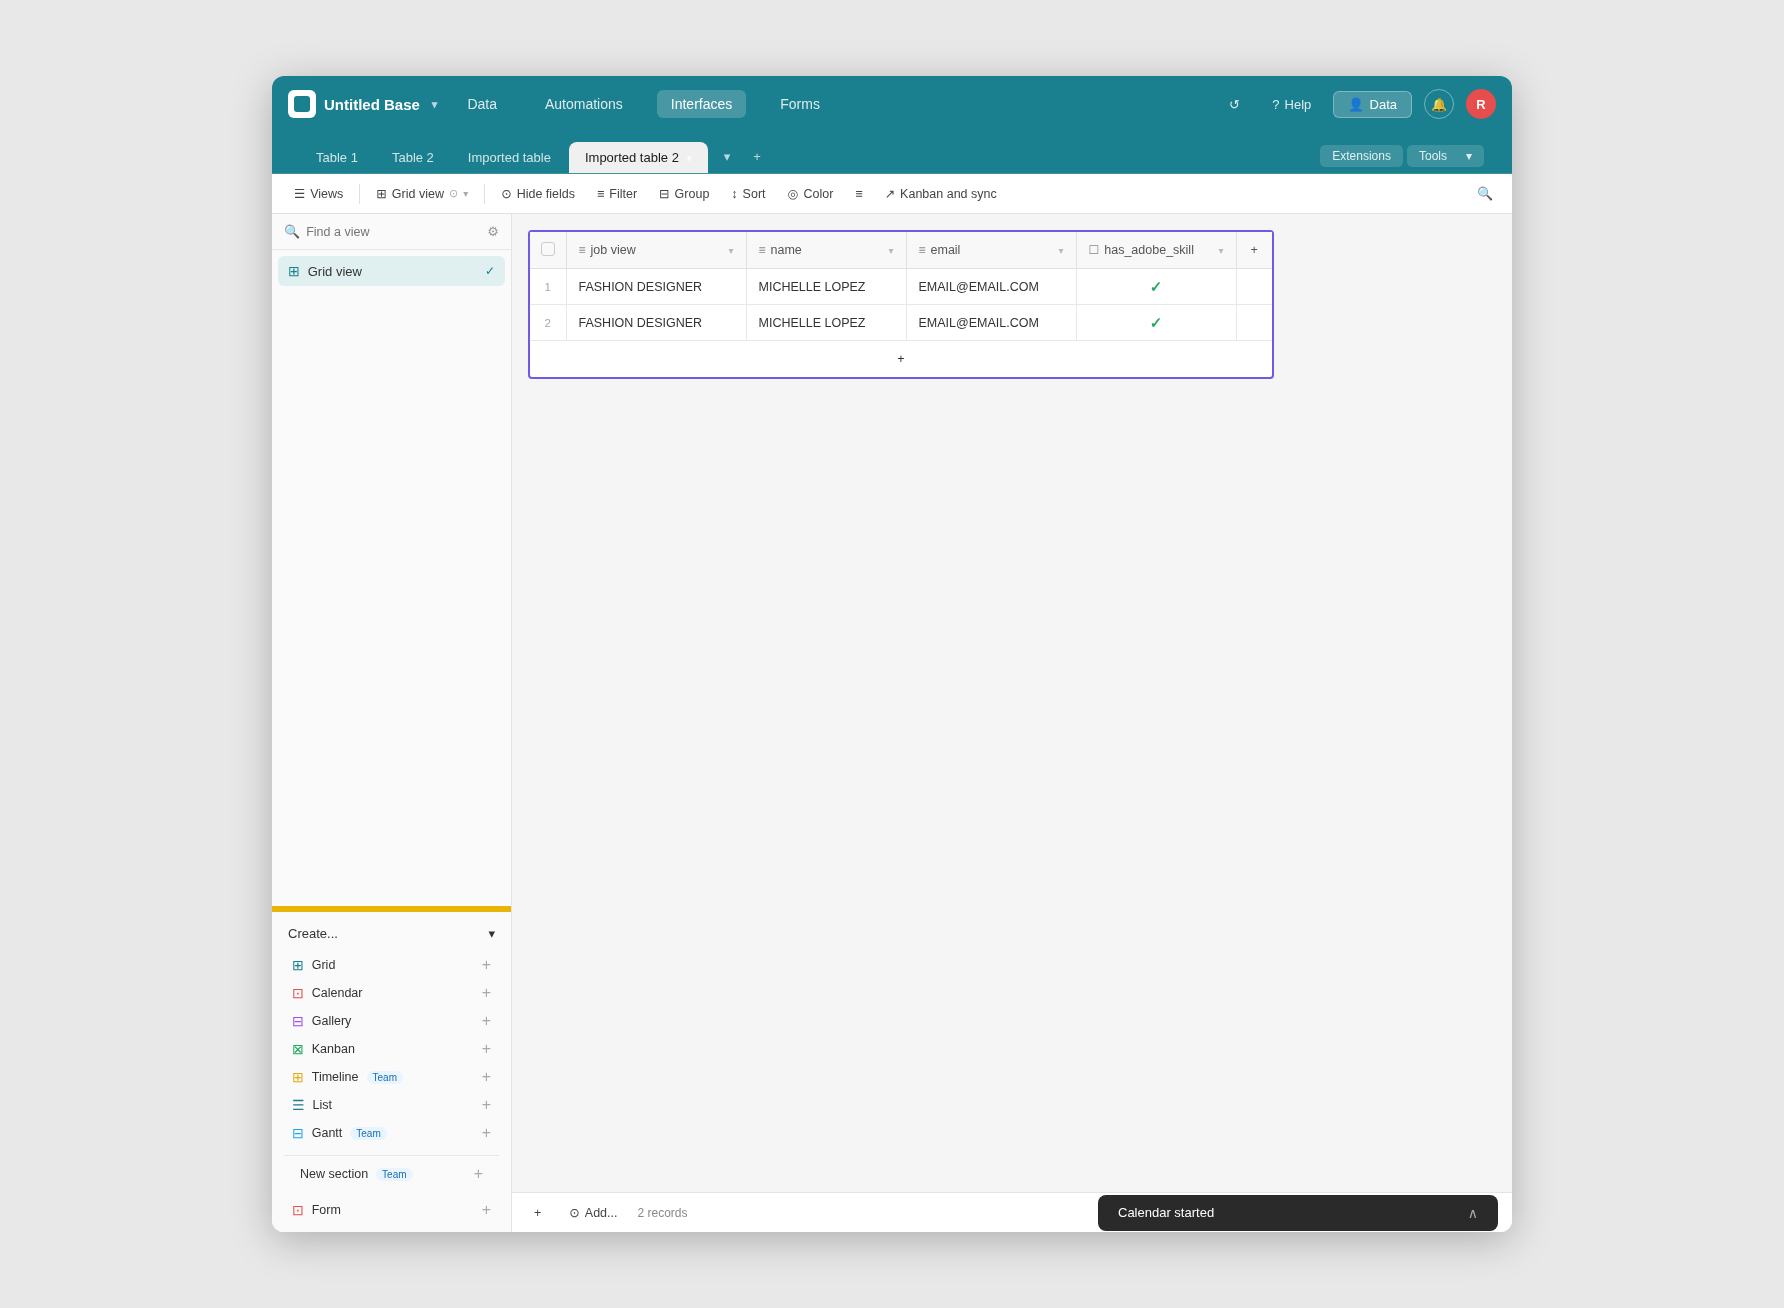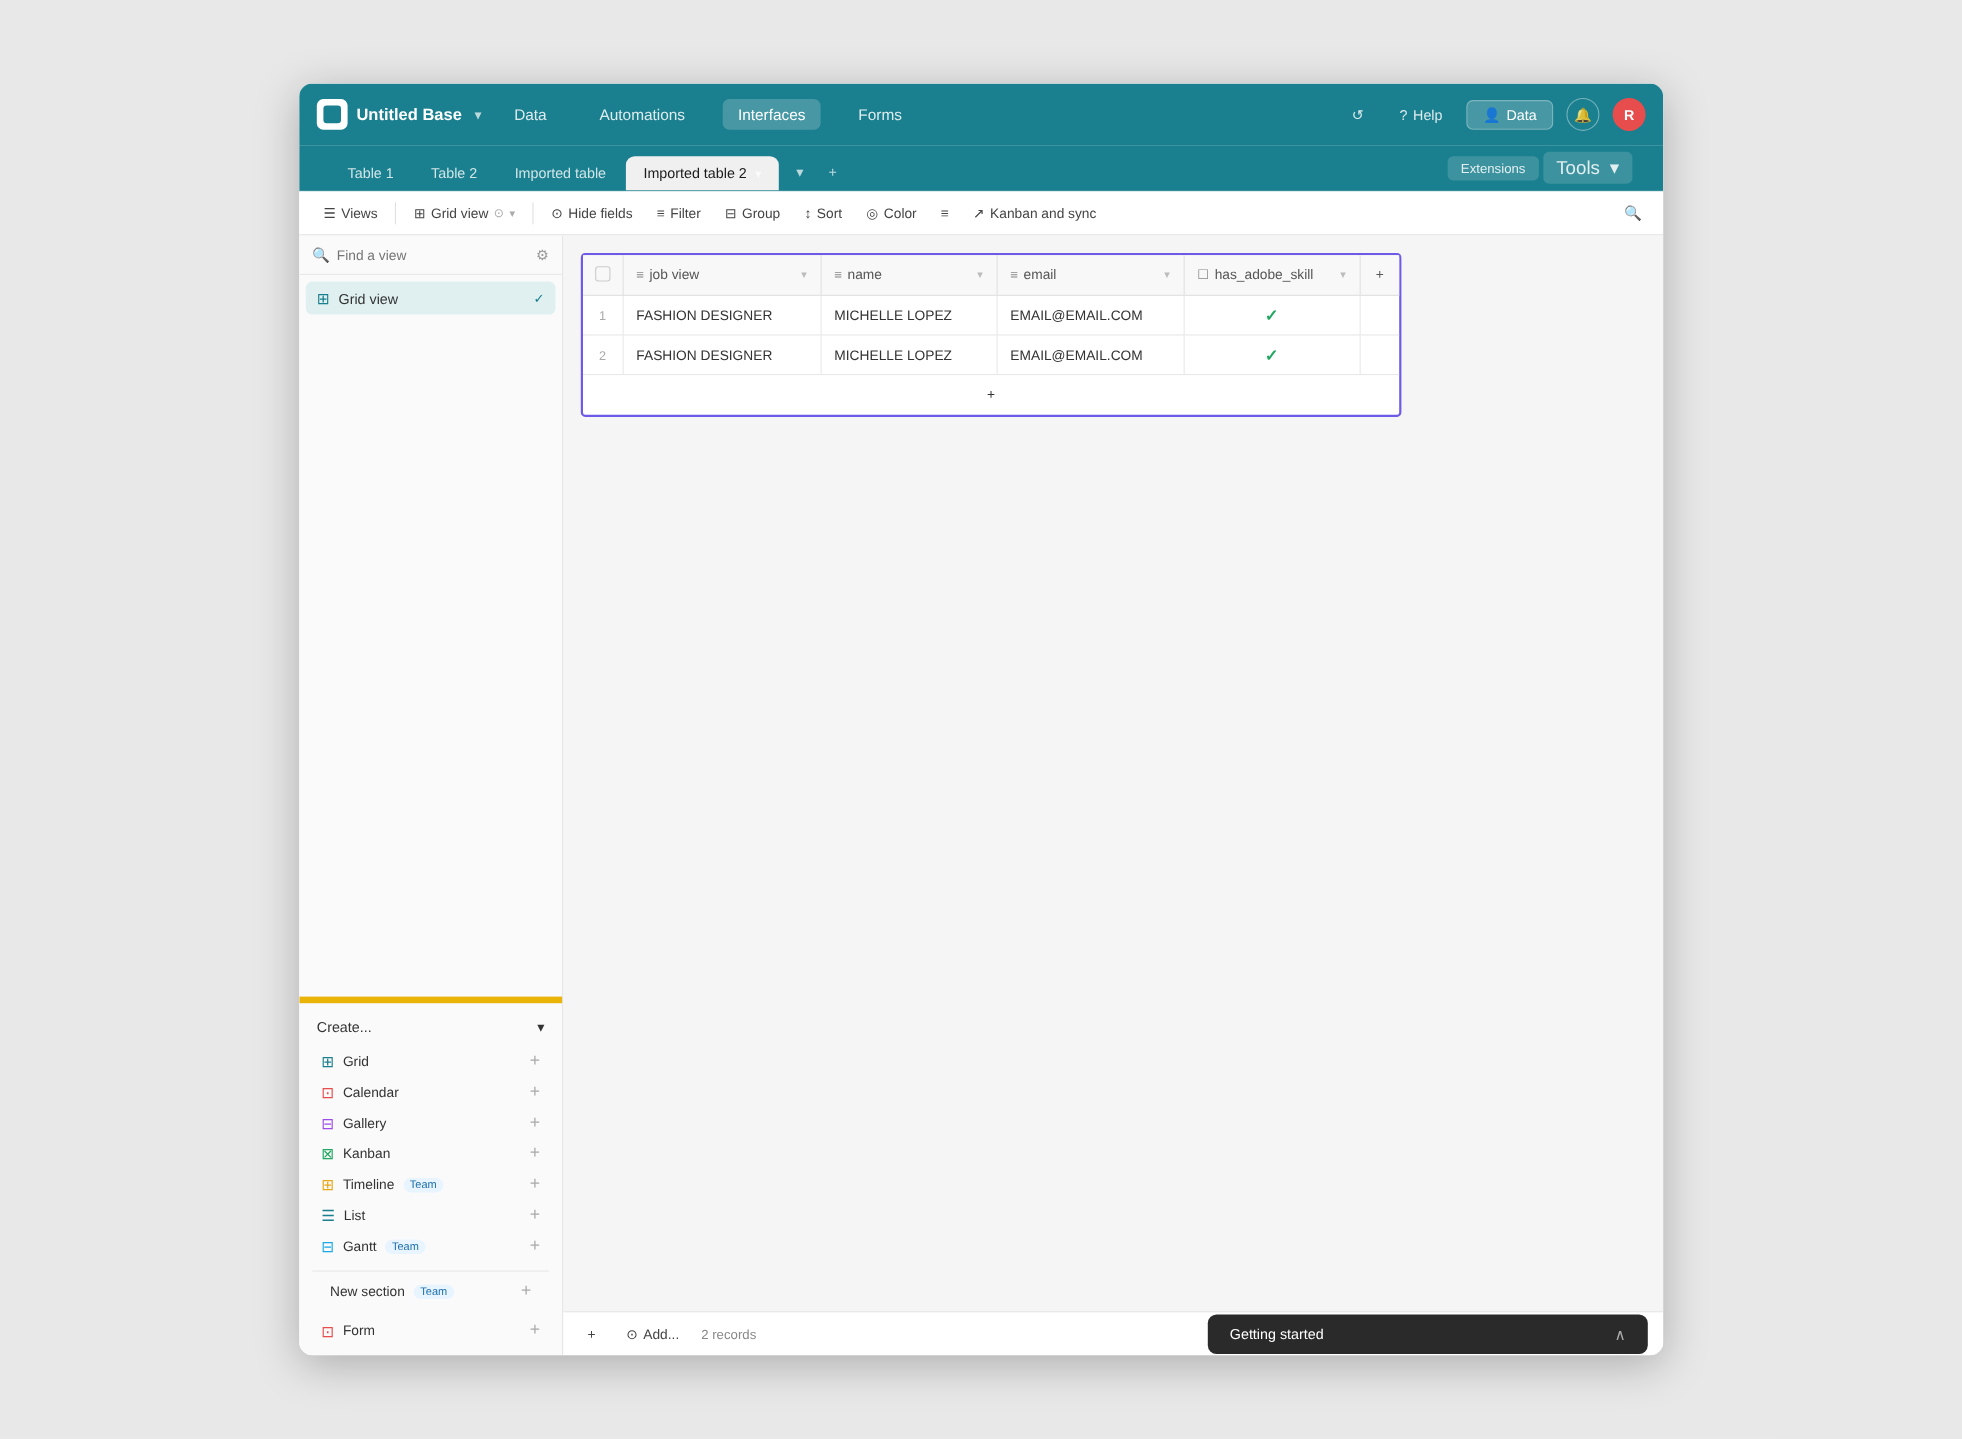--- a/index.html
+++ b/index.html
@@ -196,27 +196,27 @@
       padding: 4px 12px;
       background: rgba(255,255,255,0.15);
       color: rgba(255,255,255,0.85);
       border-radius: 5px;
       cursor: pointer;
       font-size: 12px;
     }
     .tools-btn {
       display: flex;
       align-items: center;
-      gap: 9px;
+      gap: 19px;
       padding: 4px 12px;
       background: rgba(255,255,255,0.15);
       color: rgba(255,255,255,0.85);
       border-radius: 5px;
       cursor: pointer;
-      font-size: 17px;
+      font-size: 12px;
     }
     
     .toolbar {
       height: 40px;
       background: #fff;
       border-bottom: 1px solid #e0e0e0;
       display: flex;
       align-items: center;
       padding: 0 12px;
       gap: 2px;
@@ -775,20 +775,20 @@
         <div class="add-row-btn">
           <span>+</span>
         </div>
         <div class="add-other-btn">
           <span>⊙</span>
           <span>Add...</span>
         </div>
         <span class="records-count">2 records</span>
 
         <div class="getting-started-bar" style="position:relative;transform:none;bottom:auto;left:auto;margin-left:auto;">
-          <span class="gs-text">Getting started</span>
+          <span class="gs-text">Calendar started</span>
           <span class="gs-chevron">∧</span>
         </div>
       </div>
 
     </div>
   </div>
 </div>
 
 </body></html>

